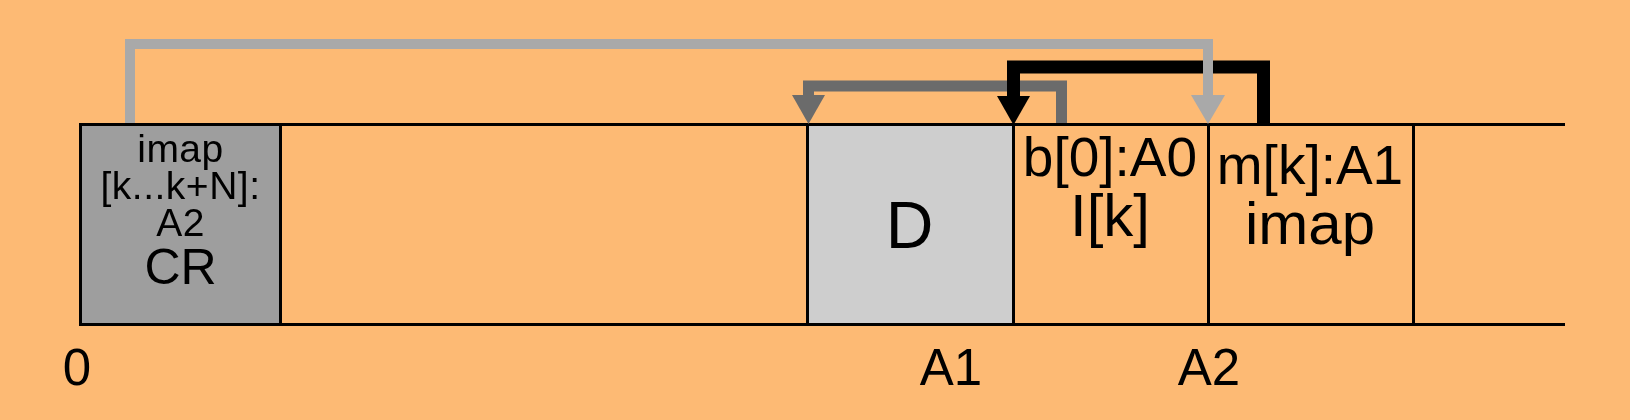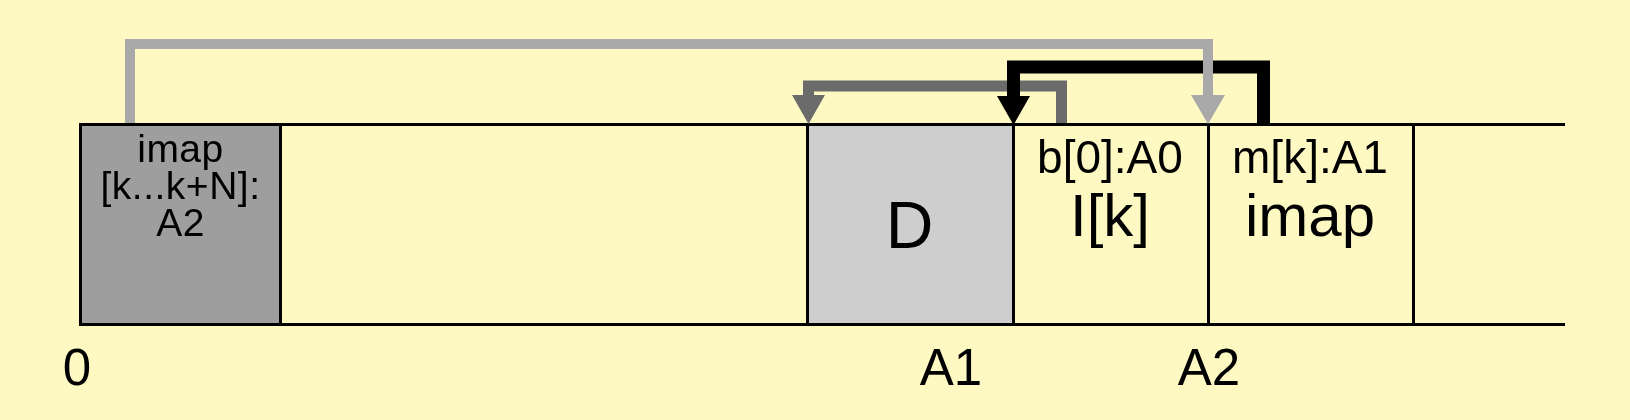--- a/index.html
+++ b/index.html
@@ -4,21 +4,21 @@
 <style>
   html, body {
     margin: 0;
     padding: 0;
     background: #ffffff;
   }
   .canvas {
     position: relative;
     width: 1630px;
     height: 420px;
-    background: #fef9c3;
+    background: #fdba74;
     font-family: "Liberation Sans", "DejaVu Sans", sans-serif;
     color: #000;
     overflow: hidden;
   }
   
   .bar {
     position: absolute;
     left: 79px;
     top: 123px;
     width: 1486px;
@@ -67,24 +67,24 @@
   }
   .cr-text { left: 81px; width: 199px; padding-top: 3px; }
   .cr-text .ln  { font-size: 39px; line-height: 37px; letter-spacing: 0.5px; }
   .cr-text .big { font-size: 50px; line-height: 49px; margin-top: 2px; }
   .d-text {
     left: 809px; width: 201px;
     justify-content: center;
     font-size: 66px;
   }
   .two-line { padding-top: 4px; }
-  .two-line .ptr   { font-size: 46px; line-height: 52px; }
+  .two-line .ptr   { font-size: 55px; line-height: 52px; }
   .two-line .name  { font-size: 60px; line-height: 66px; }
   .inode-text { left: 1015px; width: 190px; }
-  .imap-text  { left: 1210px; width: 200px; }
+  .imap-text  { left: 1210px; width: 200px; margin-top: 8px; }
   
   .addr {
     position: absolute;
     top: 342px;
     font-size: 51px;
     line-height: 1;
     transform: translateX(-50%);
     z-index: 4;
     white-space: nowrap;
   }
@@ -132,20 +132,21 @@
     <g>
       <path d="M 130 123 V 44 H 1208 V 96" fill="none" stroke-width="10" stroke="#a9a9a9"></path>
       <polygon points="1191,95 1225,95 1208,124" fill="#a9a9a9"></polygon>
     </g>
   </svg>
 
   <div class="blocktext cr-text">
     <div class="ln">imap</div>
     <div class="ln">[k...k+N]:</div>
     <div class="ln">A2</div>
+    <div class="big">CR</div>
   </div>
 
   <div class="blocktext d-text">
     <div>D</div>
   </div>
 
   <div class="blocktext two-line inode-text">
     <div class="ptr">b[0]:A0</div>
     <div class="name">I[k]</div>
   </div>

